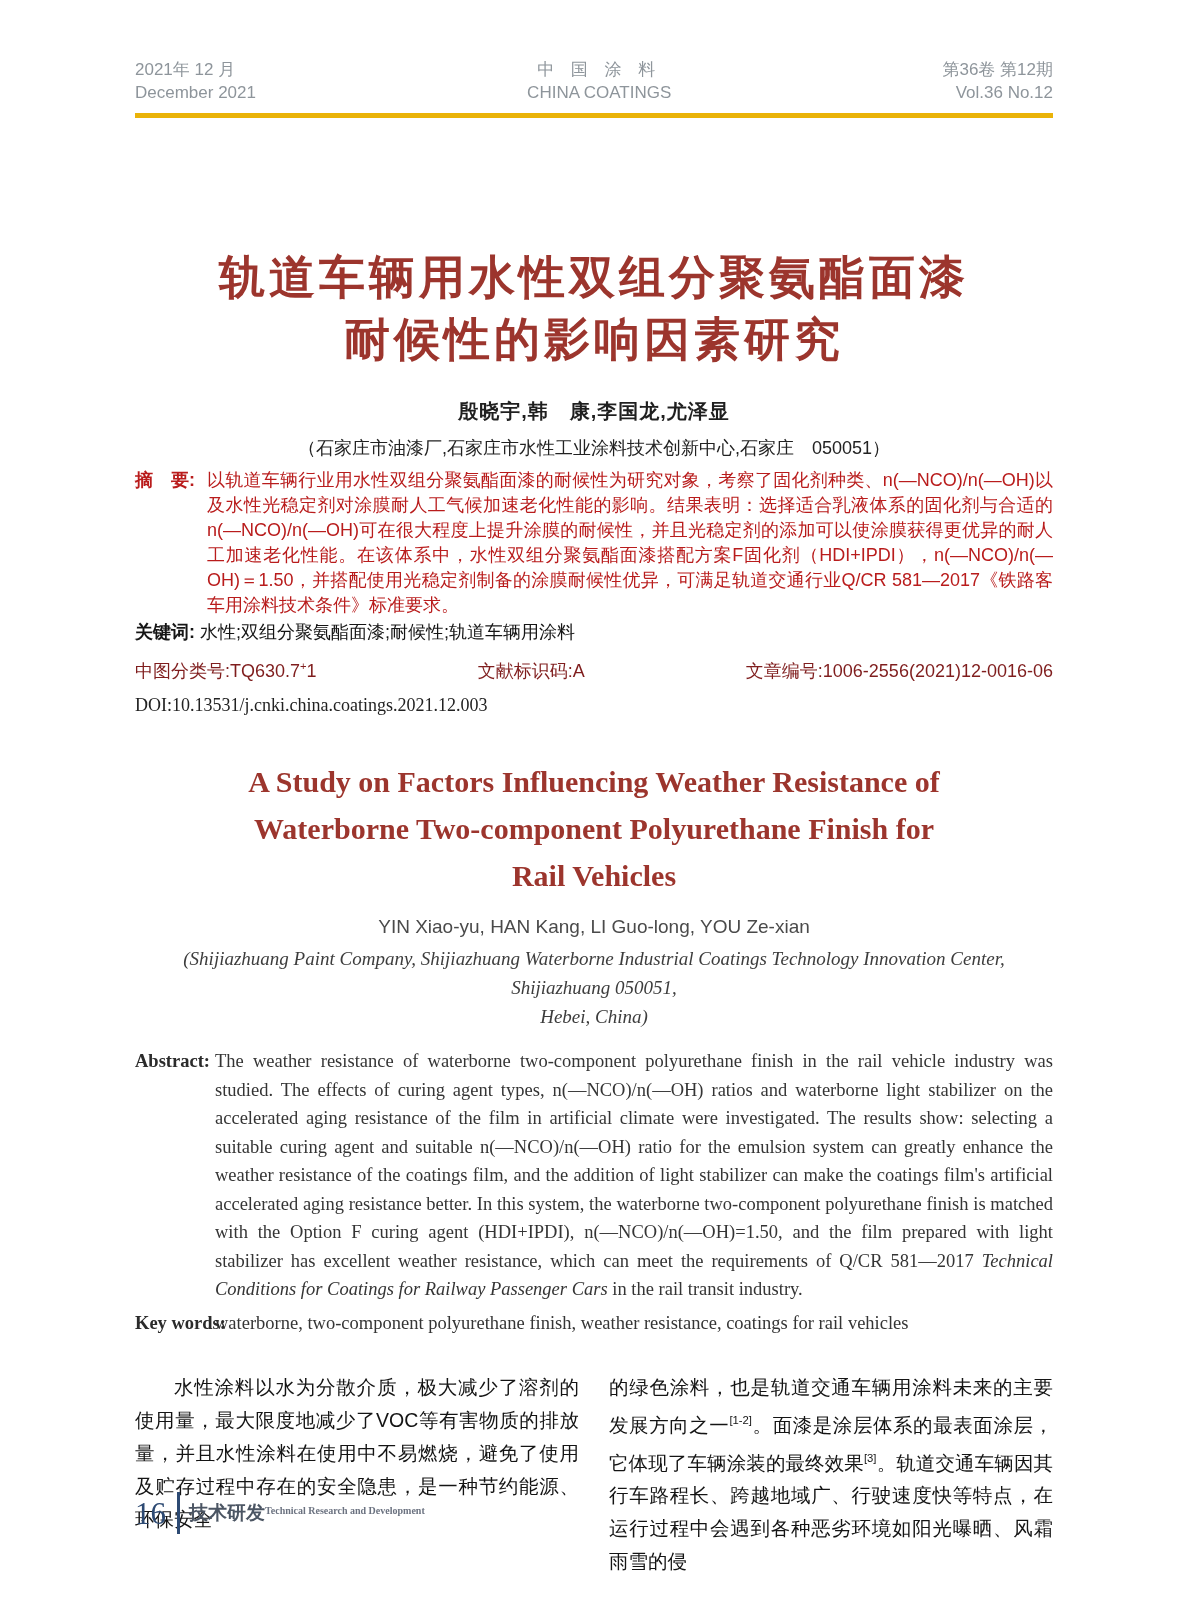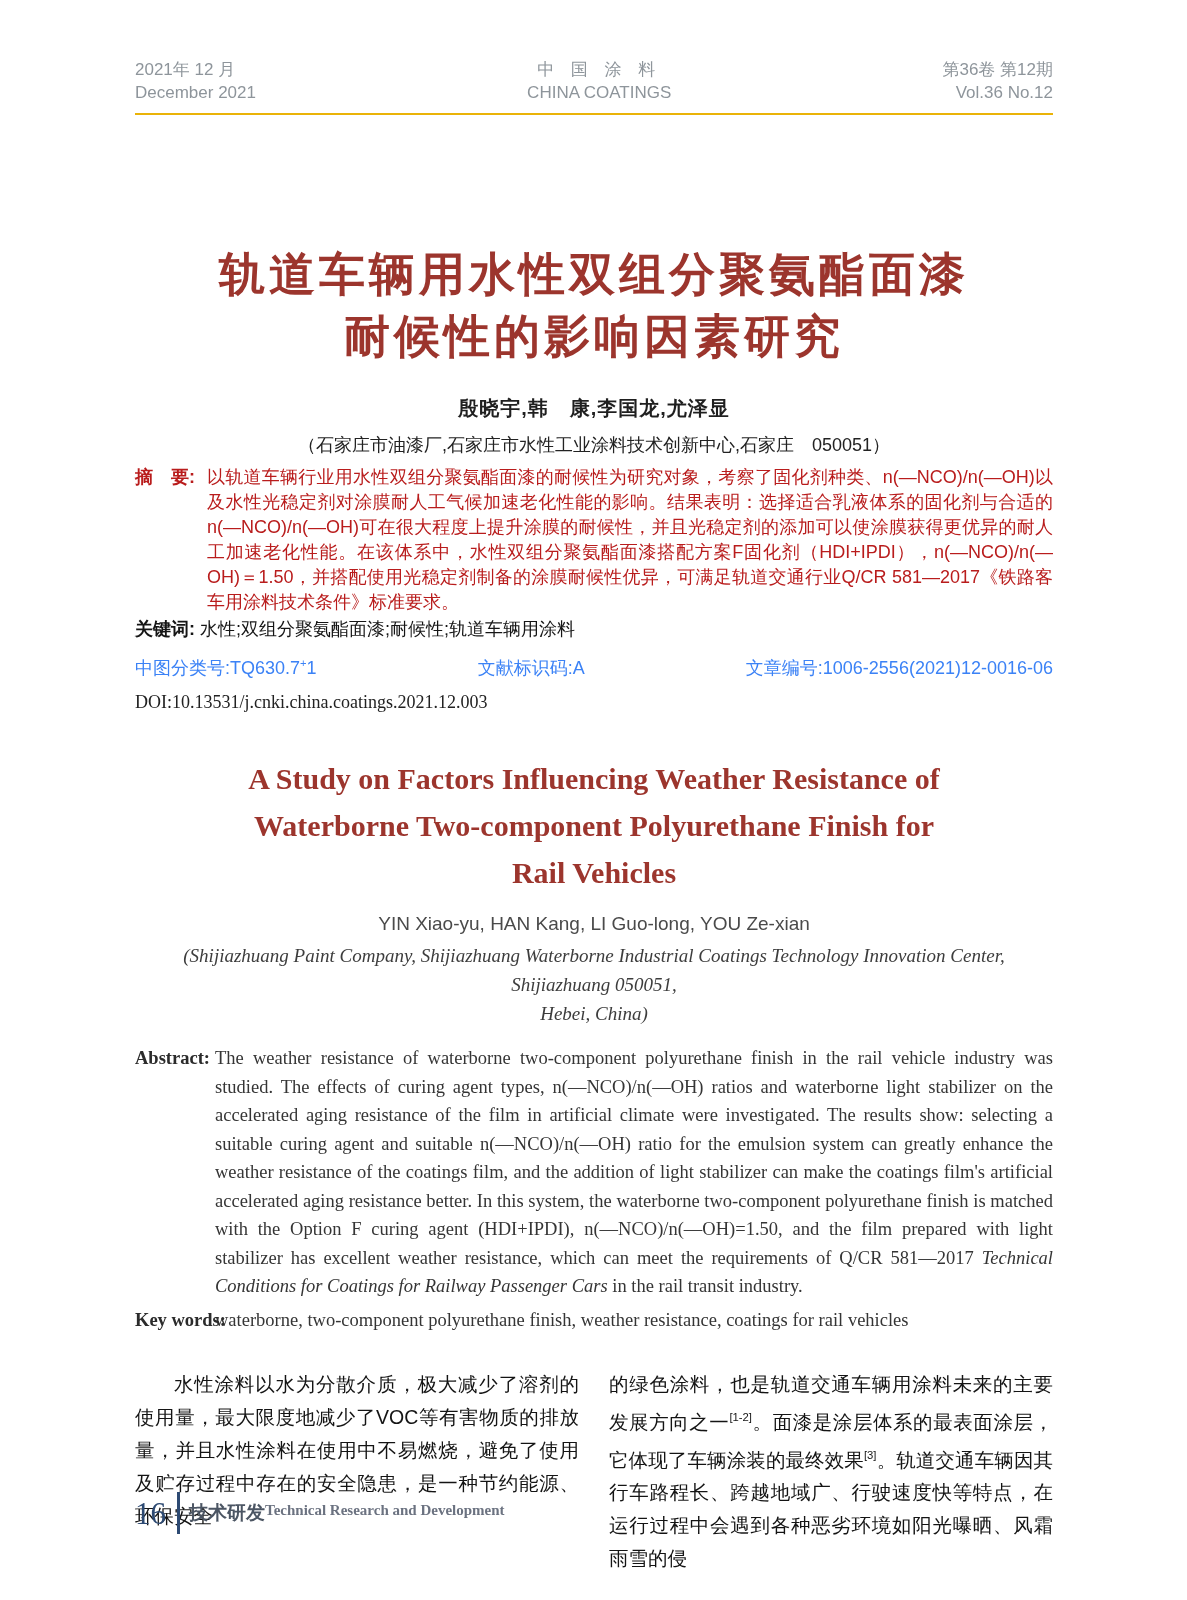--- a/index.html
+++ b/index.html
@@ -11,21 +11,21 @@
     position:relative;
     overflow:hidden;
   }
   .page { width:1187px; height:1600px; position:relative; background:#fff; }
   .content { margin:0 134px 0 135px; width:918px; }
 
   
   .page-header {
     display:flex; justify-content:space-between; align-items:flex-end;
     padding-top:58px; padding-bottom:9px;
-    border-bottom:2px solid #eab308;
+    border-bottom:5px solid #eab308;
     color:#8e959b; font-size:17px; line-height:23px;
   }
   .page-header .hdr-block { display:flex; flex-direction:column; }
   .hdr-left { text-align:left; }
   .hdr-center { text-align:center; }
   .hdr-center .cn { letter-spacing:6px; }
   .hdr-right { text-align:right; }
 
   
   .cn-title {
@@ -50,21 +50,21 @@
   }
   .abstract-cn .lbl {
     position:absolute; left:0; top:0;
     font-weight:bold; letter-spacing:0px;
   }
   .kw-cn { margin-top:2px; font-size:18px; color:#151515; }
   .kw-cn .lbl { font-weight:bold; }
 
   .meta-row {
     margin-top:15px; display:flex; justify-content:space-between;
-    font-size:18px; color:#3b82f6;
+    font-size:18px; color:#7f1d1d;
   }
   .meta-row sup { font-size:0.62em; vertical-align:super; }
   .doi-line {
     margin-top:12px;
     font-family:"Liberation Serif","DejaVu Serif",serif;
     font-size:18px; color:#222;
   }
 
   
   .en-title {
@@ -128,21 +128,21 @@
     font-family:"Liberation Serif","DejaVu Serif",serif;
     font-size:31px; color:#2d4a73; line-height:1;
   }
   .footer-bar {
     width:3px; height:42px; background:#2d4a73; margin:0 9px 0 11px;
   }
   .footer-col { display:flex; flex-direction:row; justify-content:center; }
   .col-cn { font-size:19px; font-weight:bold; color:#4b5563; line-height:22px; }
   .col-en {
     font-family:"Liberation Serif","DejaVu Serif",serif;
-    font-size:15px; font-weight:bold; color:#6b7280; line-height:17px;
+    font-size:10px; font-weight:bold; color:#6b7280; line-height:17px;
   }
 </style>
 </head>
 <body>
 
 <div class="page">
   <div class="content">
 
     <div class="page-header">
       <div class="hdr-block hdr-left">

